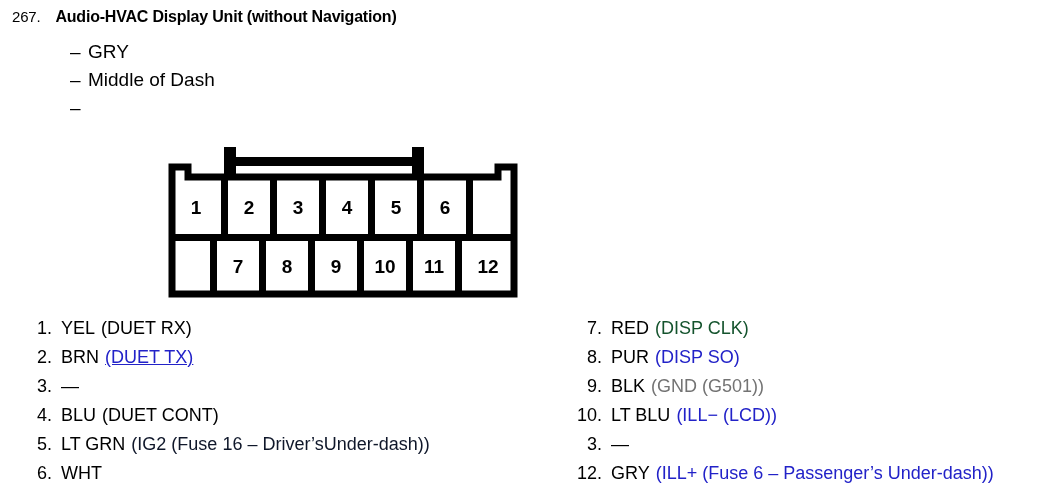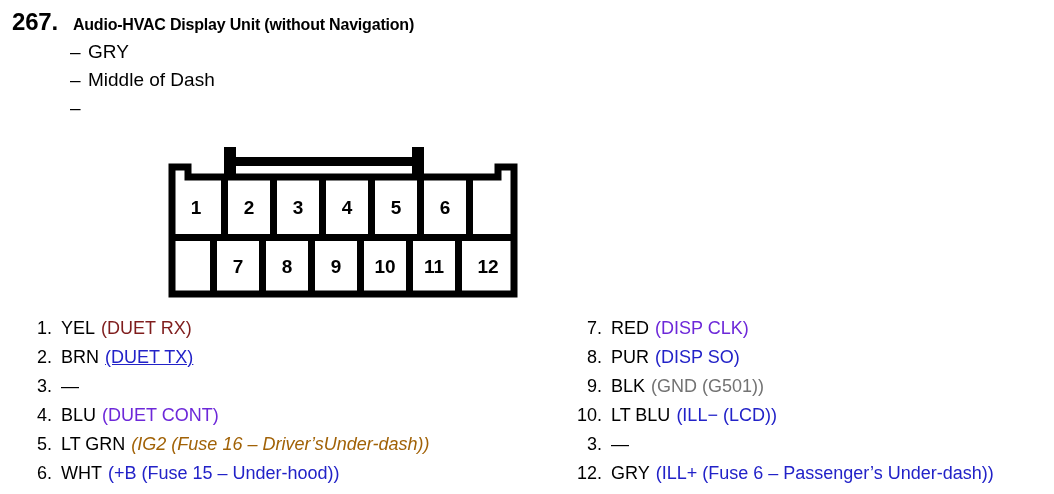--- a/index.html
+++ b/index.html
@@ -21,22 +21,22 @@
   
   .heading {
     position: absolute;
     left: 12px;
     top: 8px;
     display: flex;
     align-items: baseline;
     white-space: nowrap;
   }
   .heading-num {
-    font-size: 24px;
-    font-weight: bold;
+    font-size: 15px;
+    font-weight: normal;
     letter-spacing: -0.2px;
   }
   .heading-title {
     font-size: 16px;
     font-weight: bold;
     margin-left: 15px;
     letter-spacing: -0.2px;
   }
 
   .attr-list {
@@ -173,52 +173,51 @@
         <text x="266" y="130">11</text>
         <text x="320" y="130">12</text>
       </g>
   </svg>
 </div>
 
 <div class="pinlist left" id="pinlist-left">
     <div class="pin-row">
       <span class="pin-idx">1.</span>
       <span class="pin-color">YEL</span>
-      <span class="pin-sig" style="color: #7f1d1d;">(DUET RX)</span>
+      <span class="pin-sig" style="color: #000000;">(DUET RX)</span>
     </div>
     <div class="pin-row">
       <span class="pin-idx">2.</span>
       <span class="pin-color">BRN</span>
       <span class="pin-sig" style="color: rgb(34, 34, 200); text-decoration: underline;">(DUET TX)</span>
     </div>
     <div class="pin-row">
       <span class="pin-idx">3.</span>
       <span class="pin-dash">—</span>
     </div>
     <div class="pin-row">
       <span class="pin-idx">4.</span>
       <span class="pin-color">BLU</span>
-      <span class="pin-sig" style="color: #6d28d9;">(DUET CONT)</span>
+      <span class="pin-sig" style="color: #000000;">(DUET CONT)</span>
     </div>
     <div class="pin-row">
       <span class="pin-idx">5.</span>
       <span class="pin-color">LT GRN</span>
-      <span class="pin-sig" style="color: #a16207; font-style: italic;">(IG2 (Fuse 16 – Driver’sUnder-dash))</span>
+      <span class="pin-sig" style="color: #0f172a;">(IG2 (Fuse 16 – Driver’sUnder-dash))</span>
     </div>
     <div class="pin-row">
       <span class="pin-idx">6.</span>
       <span class="pin-color">WHT</span>
-      <span class="pin-sig" style="color: rgb(34, 34, 200);">(+B (Fuse 15 – Under-hood))</span>
     </div>
   </div>
 <div class="pinlist right" id="pinlist-right">
     <div class="pin-row">
       <span class="pin-idx">7.</span>
       <span class="pin-color">RED</span>
-      <span class="pin-sig" style="color: #6d28d9;">(DISP CLK)</span>
+      <span class="pin-sig" style="color: #14532d;">(DISP CLK)</span>
     </div>
     <div class="pin-row">
       <span class="pin-idx">8.</span>
       <span class="pin-color">PUR</span>
       <span class="pin-sig" style="color: rgb(34, 34, 200);">(DISP SO)</span>
     </div>
     <div class="pin-row">
       <span class="pin-idx">9.</span>
       <span class="pin-color">BLK</span>
       <span class="pin-sig" style="color: #737373;">(GND (G501))</span>

